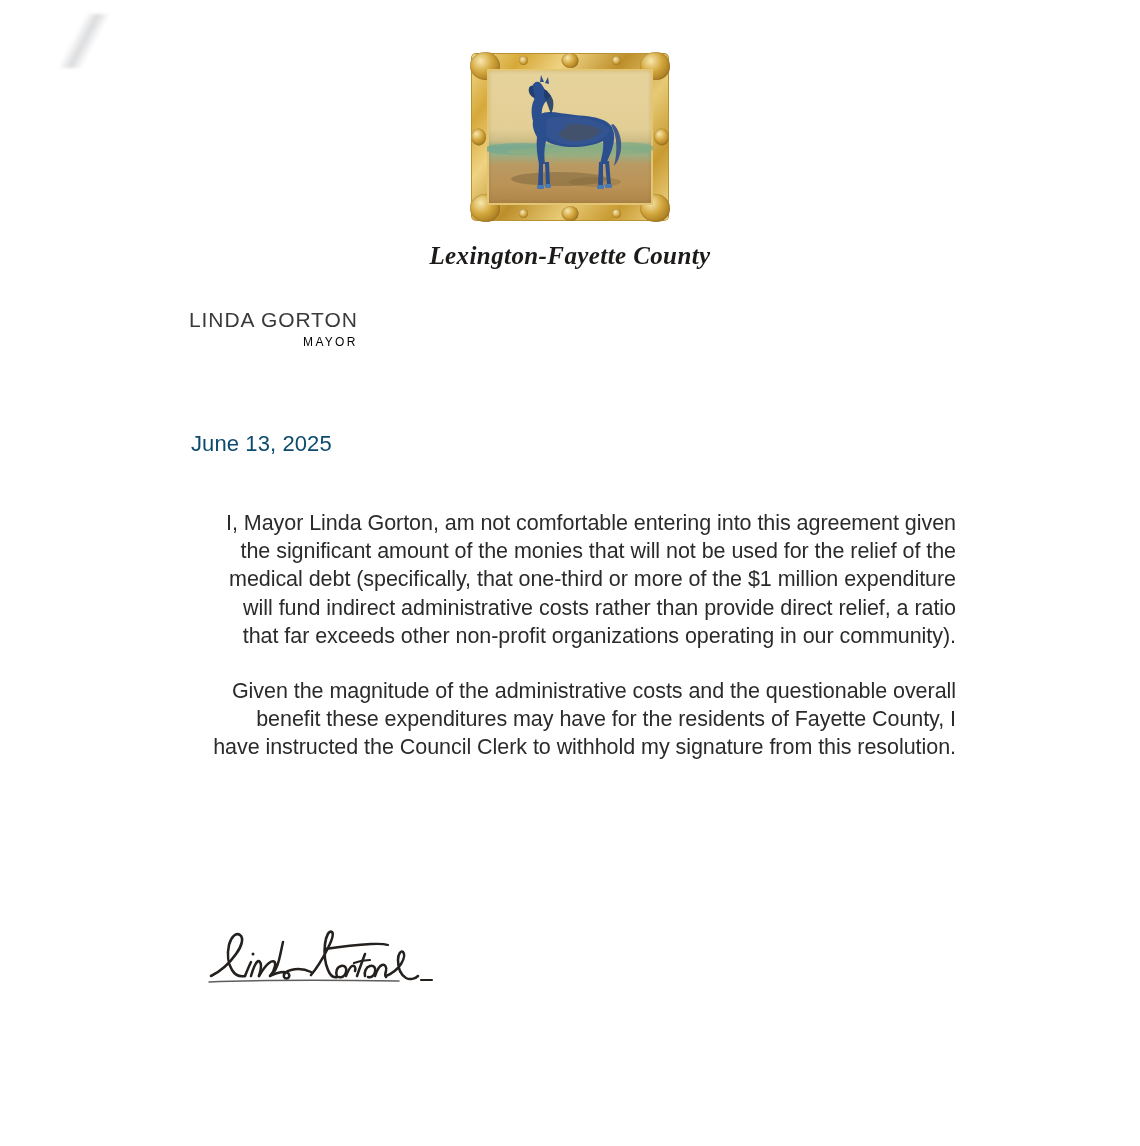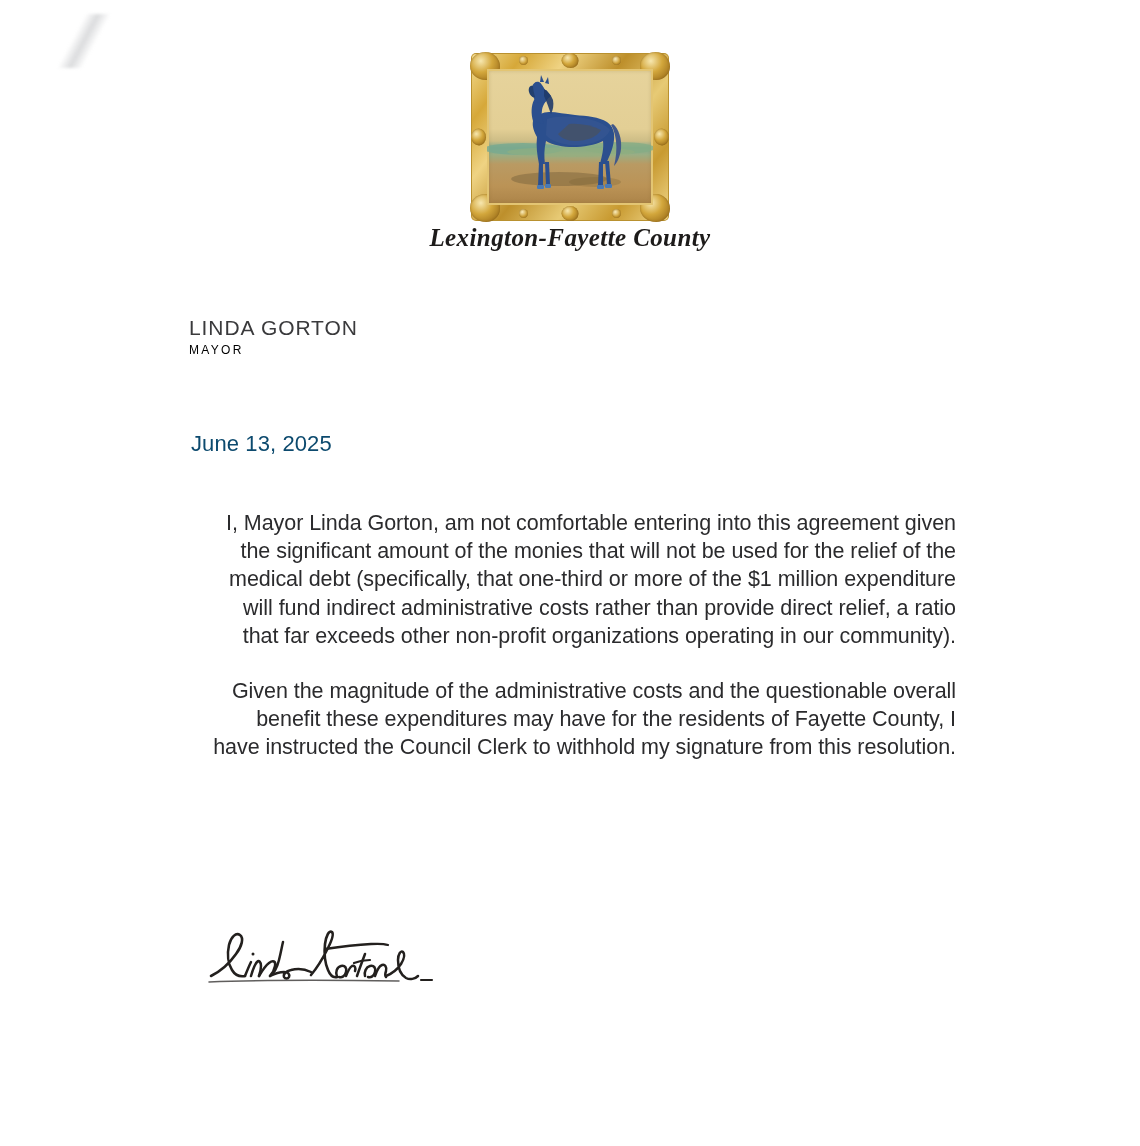--- a/index.html
+++ b/index.html
@@ -124,34 +124,35 @@
         #cdbd86 53%,
         #7fa98e 58%,
         #9aae84 63%,
         #b99a63 70%,
         #bb9356 86%,
         #ab8348 100%);
   }
   .painting svg { display: block; width: 100%; height: 100%; }
 
   .letterhead-wordmark {
+    margin-top: 18px;
     font-family: "Liberation Serif", serif;
     font-style: italic;
     font-weight: 700;
     font-size: 25px;
     letter-spacing: 0.4px;
     color: #1d1b1a;
   }
 
   
   .mayor-block {
     position: absolute;
     left: 189px;
-    top: 316px;
-    text-align: left;
+    top: 308px;
+    text-align: right;
   }
   .mayor-name {
     font-size: 21px;
     font-weight: 400;
     letter-spacing: 0.9px;
     color: #3a3a3c;
     white-space: nowrap;
   }
   .mayor-title {
     margin-top: 3px;

